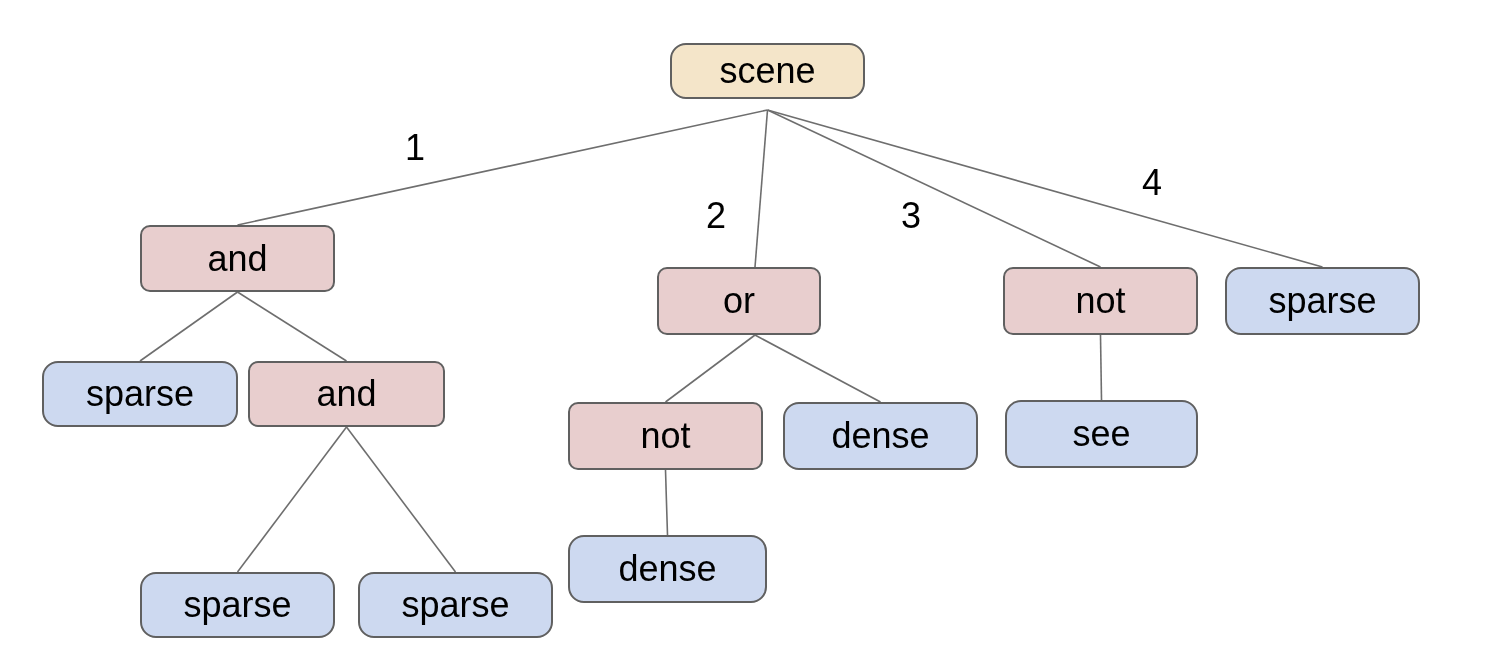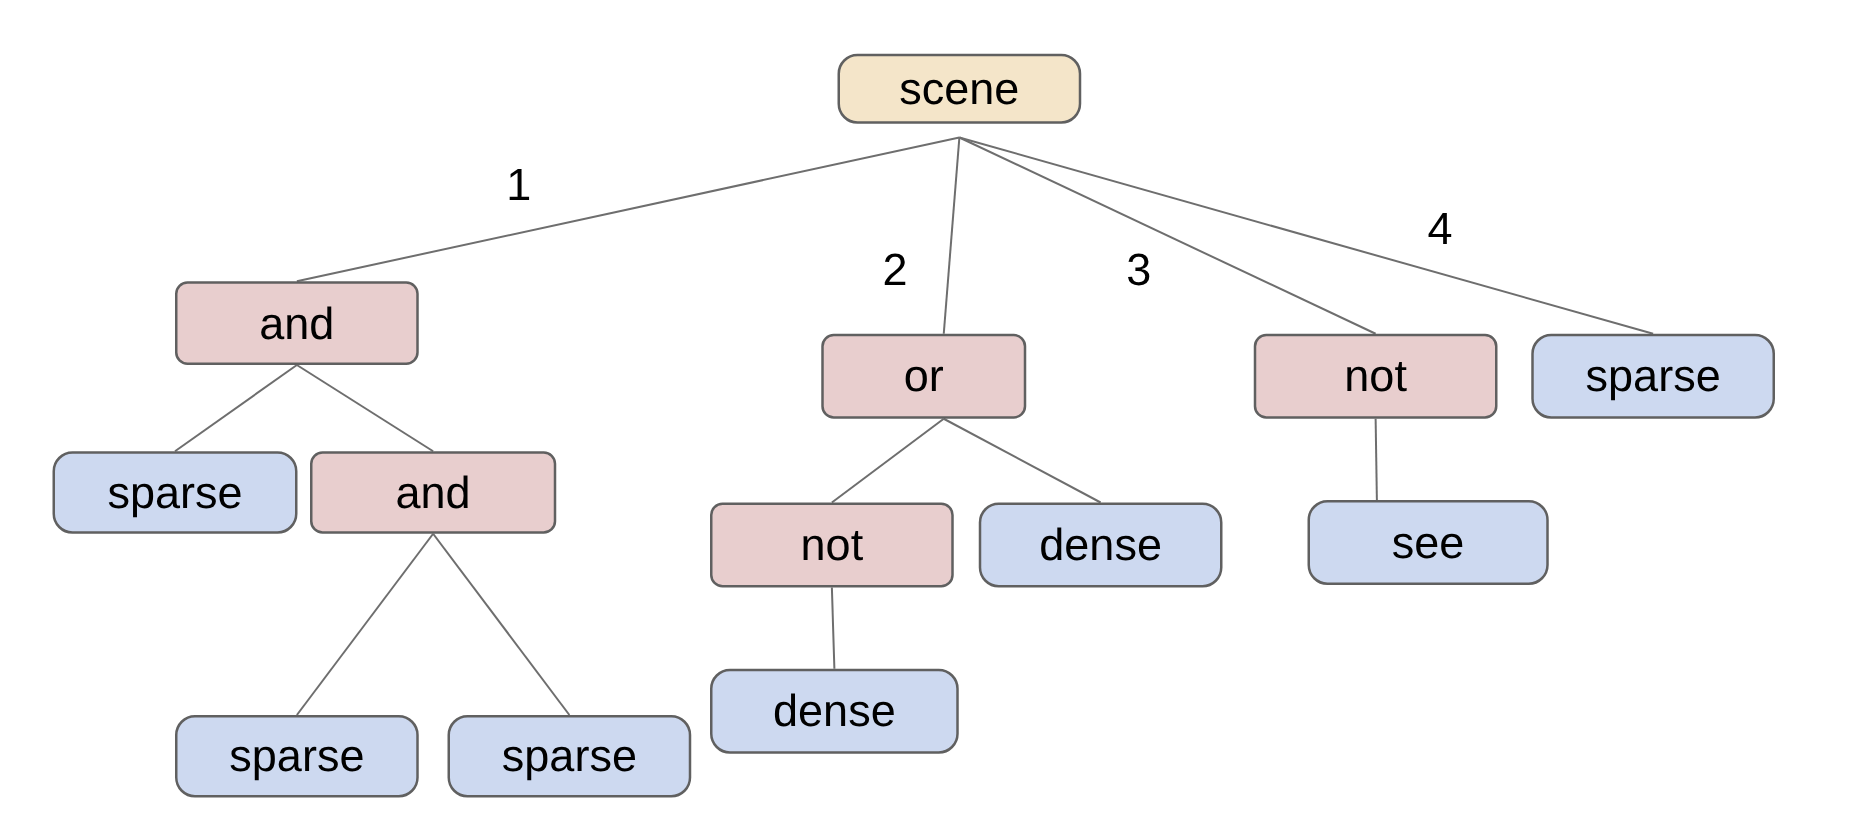--- a/index.html
+++ b/index.html
@@ -71,17 +71,17 @@
     <div class="edge-label" style="left: 1152px; top: 183px; color: rgb(0, 0, 0);">4</div>
     <div class="node root" style="left: 670px; top: 43px; width: 195px; height: 56px; color: rgb(0, 0, 0);">scene</div>
     <div class="node operator" style="left: 140px; top: 225px; width: 195px; height: 67px; color: rgb(0, 0, 0);">and</div>
     <div class="node operator" style="left: 657px; top: 267px; width: 164px; height: 68px; color: rgb(0, 0, 0);">or</div>
     <div class="node operator" style="left: 1003px; top: 267px; width: 195px; height: 68px; color: rgb(0, 0, 0);">not</div>
     <div class="node leaf" style="left: 1225px; top: 267px; width: 195px; height: 68px; color: rgb(0, 0, 0);">sparse</div>
     <div class="node leaf" style="left: 42px; top: 361px; width: 196px; height: 66px; color: rgb(0, 0, 0);">sparse</div>
     <div class="node operator" style="left: 248px; top: 361px; width: 197px; height: 66px; color: rgb(0, 0, 0);">and</div>
     <div class="node operator" style="left: 568px; top: 402px; width: 195px; height: 68px; color: rgb(0, 0, 0);">not</div>
     <div class="node leaf" style="left: 783px; top: 402px; width: 195px; height: 68px; color: rgb(0, 0, 0);">dense</div>
-    <div class="node leaf" style="left: 1005px; top: 400px; width: 193px; height: 68px; color: rgb(0, 0, 0); margin-left: 41px;">see</div>
+    <div class="node leaf" style="left: 1005px; top: 400px; width: 193px; height: 68px; color: rgb(0, 0, 0);">see</div>
     <div class="node leaf" style="left: 140px; top: 572px; width: 195px; height: 66px; color: rgb(0, 0, 0);">sparse</div>
     <div class="node leaf" style="left: 358px; top: 572px; width: 195px; height: 66px; color: rgb(0, 0, 0);">sparse</div>
     <div class="node leaf" style="left: 568px; top: 535px; width: 199px; height: 68px; color: rgb(0, 0, 0);">dense</div>
   </div>
 
 </body></html>

